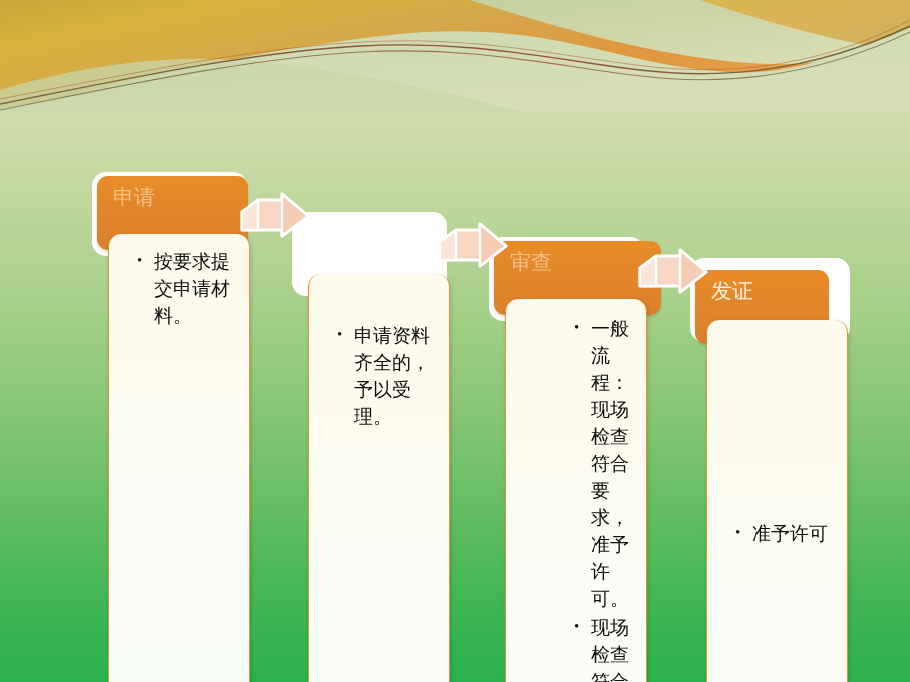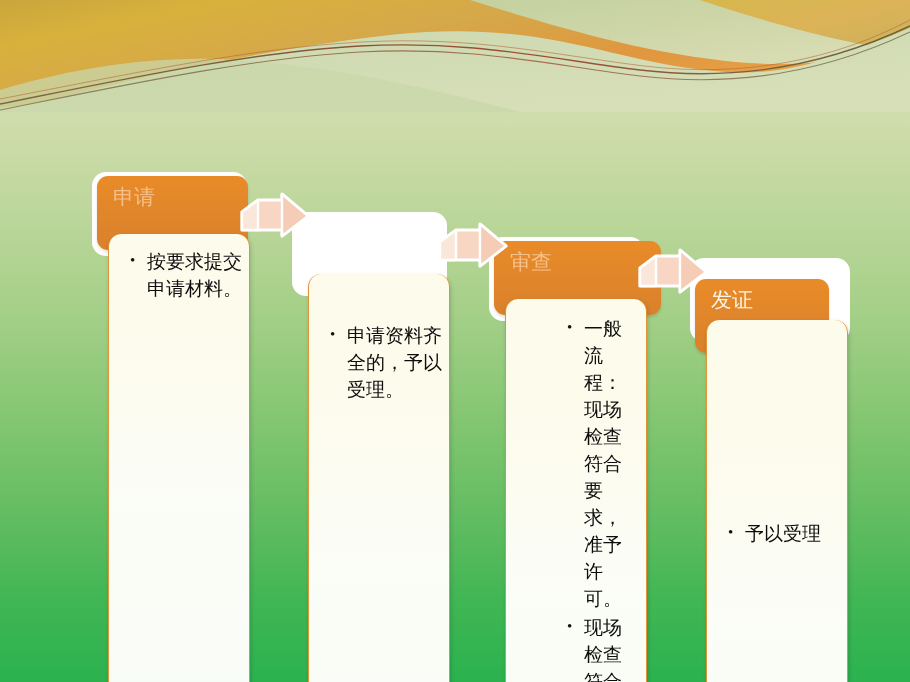--- a/index.html
+++ b/index.html
@@ -91,21 +91,21 @@
     position: absolute;
     border-radius: 13px;
     background: linear-gradient(to bottom, #fdfbec 0%, #fdfbed 24%, #fbfdf7 52%, #f8fcf6 100%);
     border: 1px solid #e09438;
     border-top: none;
     box-shadow: 1px 2px 4px rgba(0,0,0,0.16);
     overflow: visible;
   }
   .card .pillar-inner {
     position: absolute;
-    left: 8px; right: 0; top: 0;
+    left: 15px; right: 0; top: 0;
     padding: 12px 6px 0 10px;
   }
   ul.bullets {
     margin: 0;
     padding: 0;
     list-style: none;
   }
   ul.bullets li {
     position: relative;
     padding-left: 20px;
@@ -138,21 +138,21 @@
 
   .c2 .shell  { width: 155px; height: 84px; }
   .c2 .head   { left: 5px;  top: 4px;  width: 141px; height: 74px; }
   .c2 .pillar { left: 16px; top: 62px; width: 140px; height: 560px; }
 
   .c3 .shell  { width: 155px; height: 84px; }
   .c3 .head   { left: 5px;  top: 4px;  width: 167px; height: 74px; }
   .c3 .pillar { left: 16px; top: 62px; width: 140px; height: 558px; }
 
   .c4 .shell  { width: 160px; height: 84px; }
-  .c4 .head   { left: 5px;  top: 21px;  width: 134px; height: 74px; }
+  .c4 .head   { left: 5px;  top: 12px;  width: 134px; height: 74px; }
   .c4 .pillar { left: 16px; top: 62px; width: 140px; height: 580px; }
 
   
   .tint-peach { color: #f6c08a; }
   .tint-white { color: #fdf4e8; }
 
   
   .c1 .pillar-inner { padding-top: 14px; }
   .c2 .pillar-inner { padding-top: 0; margin-top: 48px; }
   .c3 .pillar-inner { padding-top: 16px; margin-left: 40px; }
@@ -289,19 +289,19 @@
   </div>
 
   <div class="card c4">
     <div class="shell"></div>
     <div class="head">
       <div class="head-label tint-white">发证</div>
     </div>
     <div class="pillar">
       <div class="pillar-inner">
         <ul class="bullets">
-          <li>予以受理</li>
+          <li>准予许可</li>
         </ul>
       </div>
     </div>
   </div>
 
 </div>
 
 </body></html>

